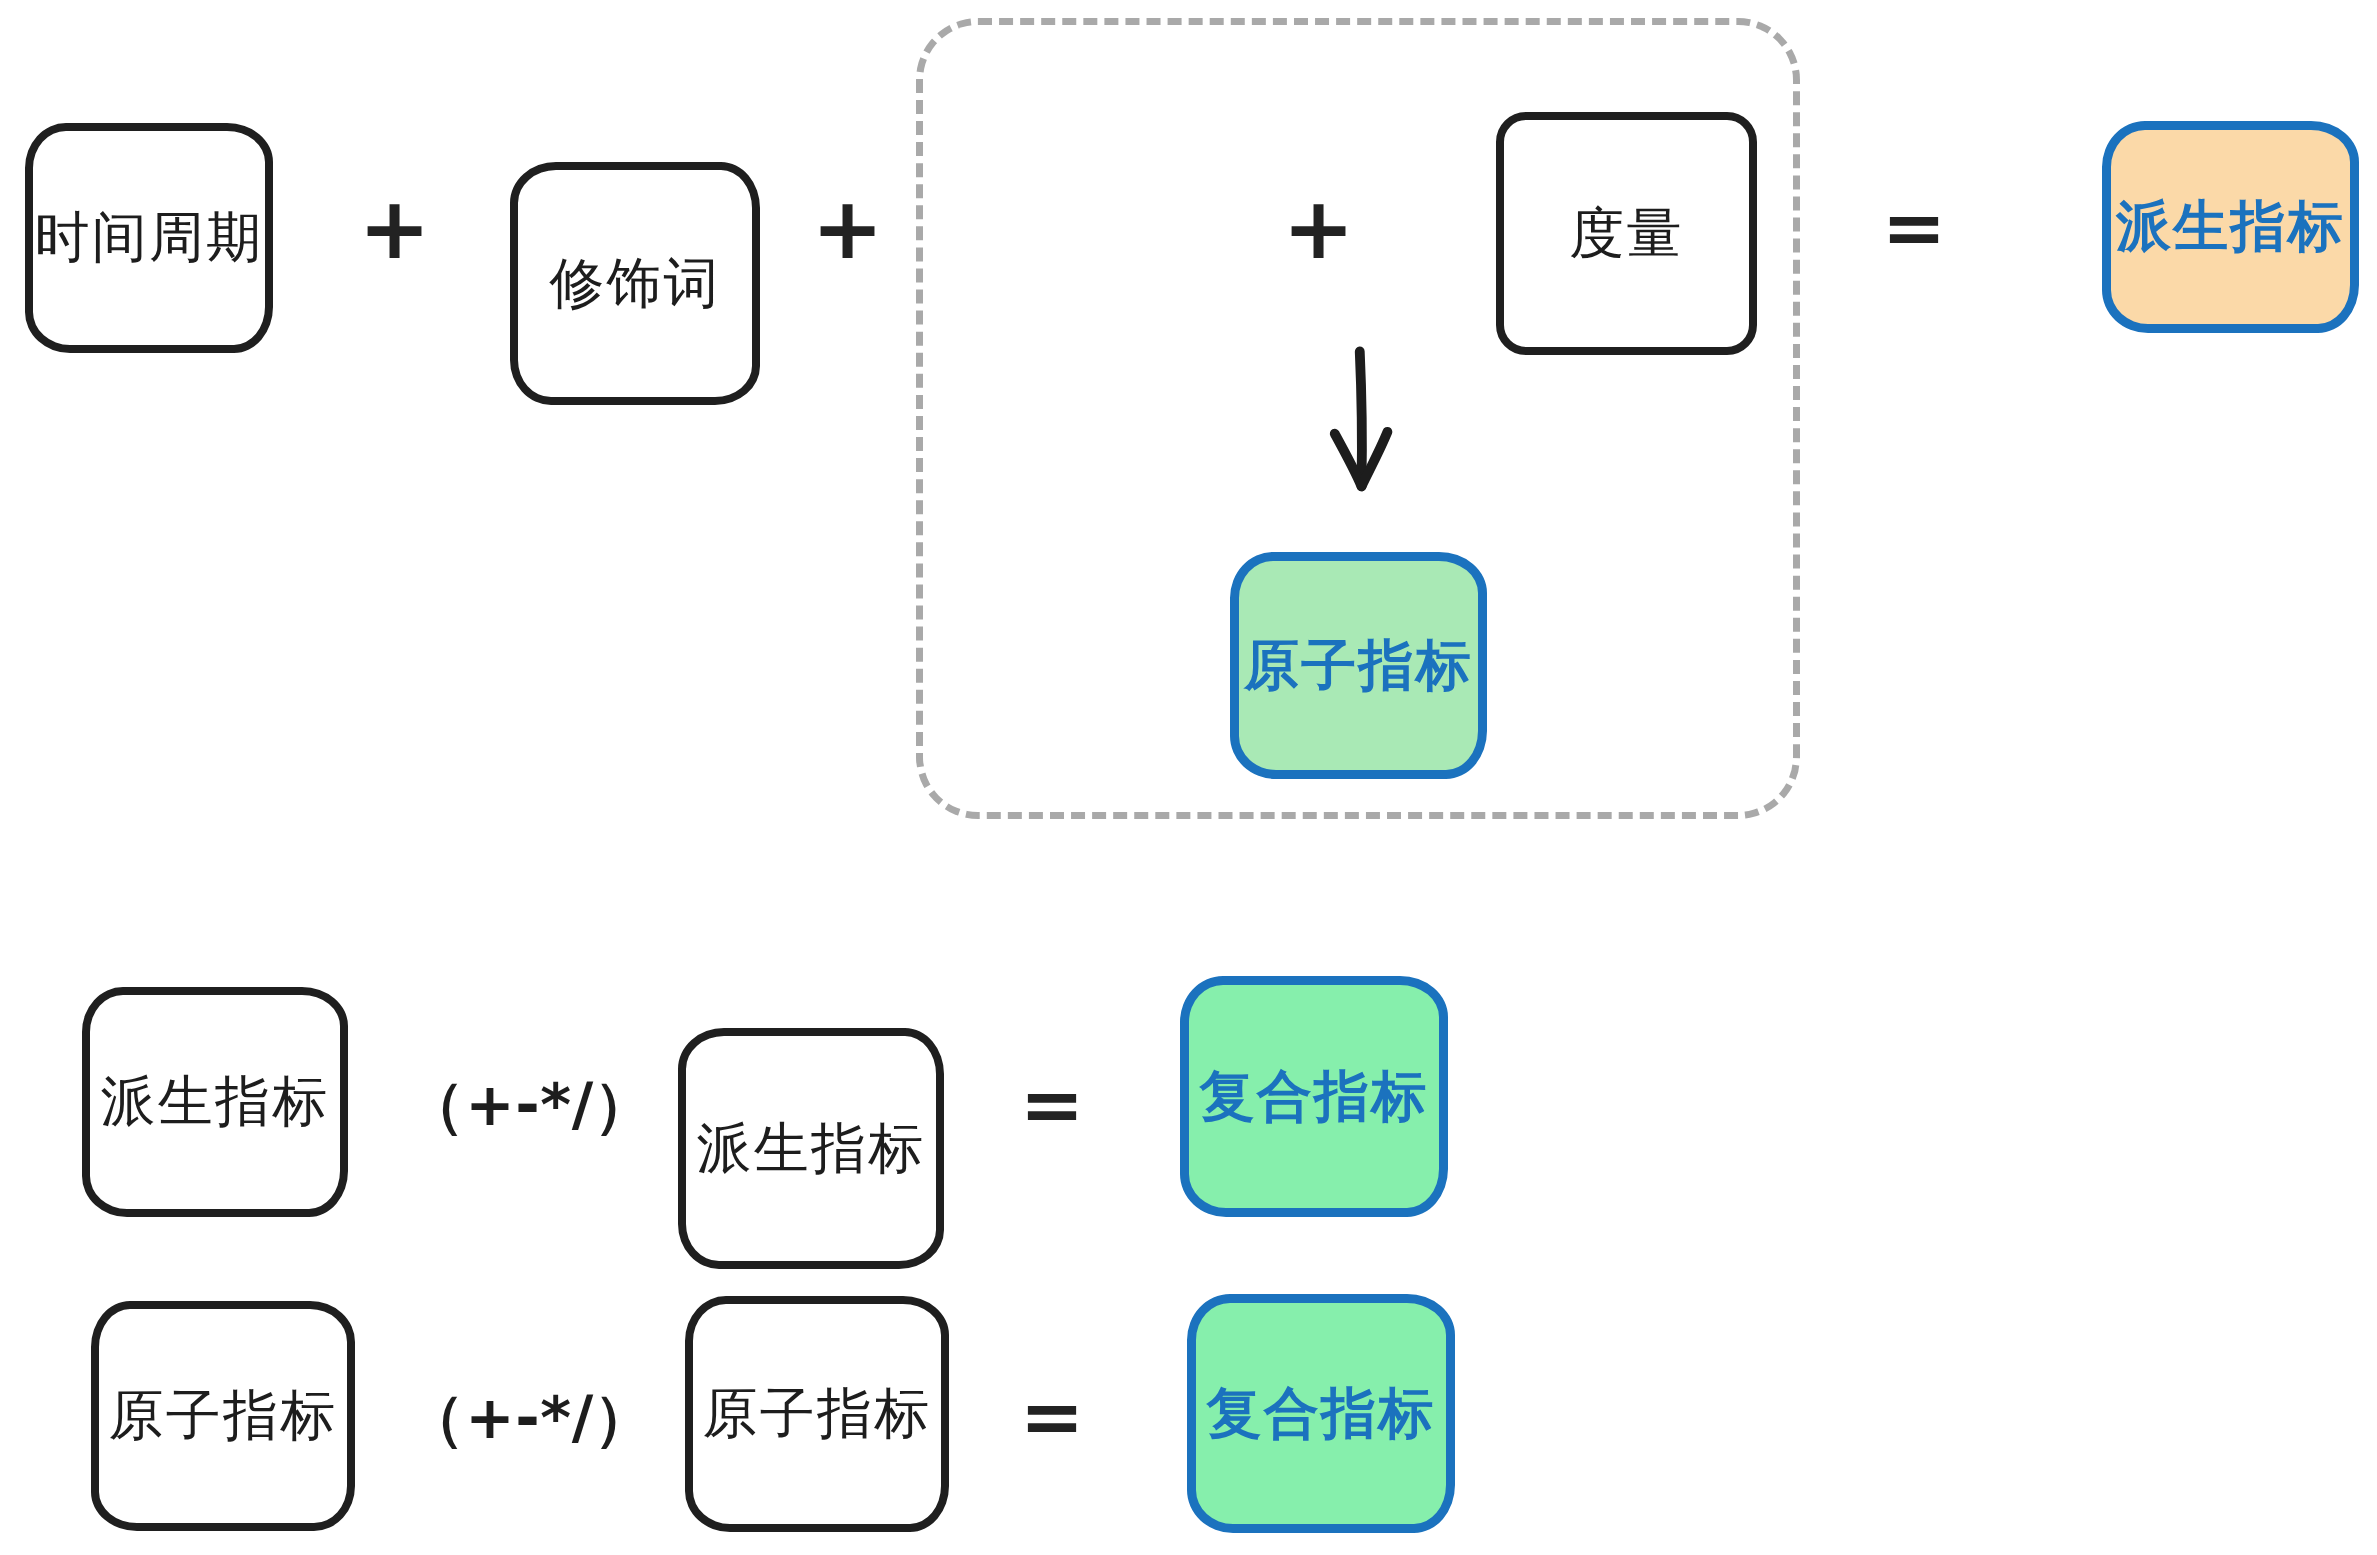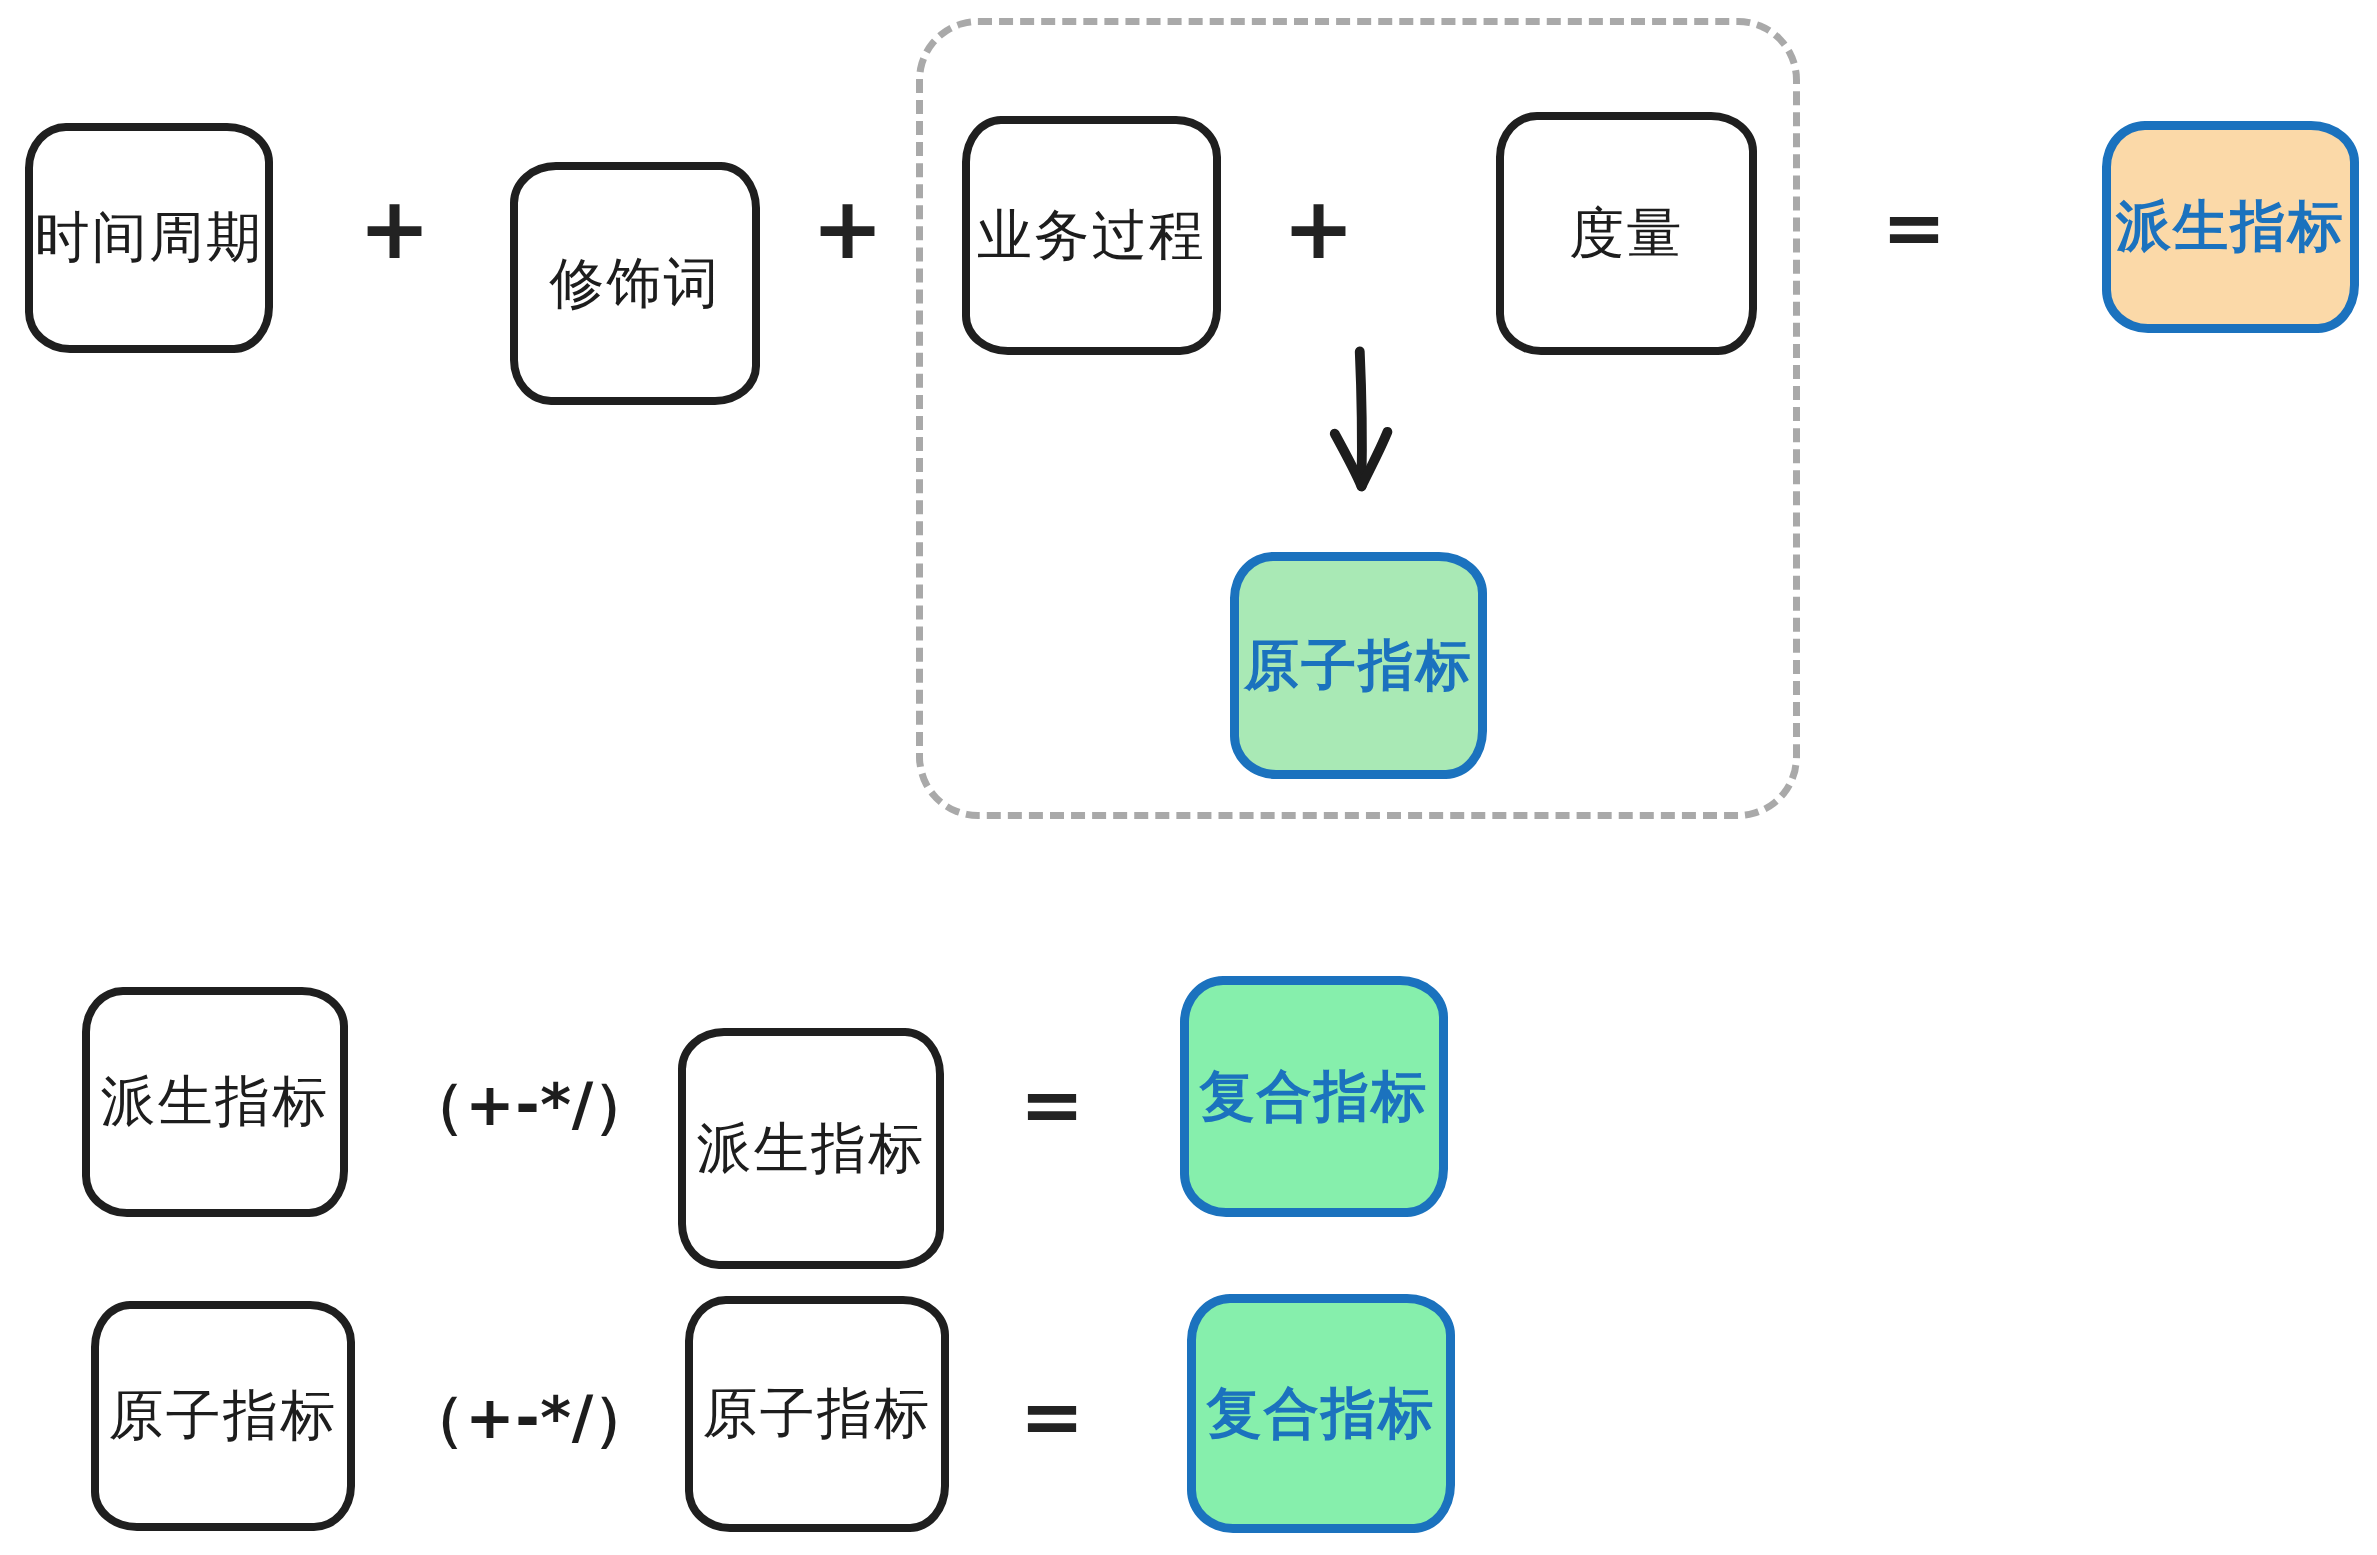--- a/index.html
+++ b/index.html
@@ -108,27 +108,24 @@
   </div>
 
   <div class="op op-plus" style="left:350px; top:170px; width:89px; height:116px;">+</div>
 
   <div class="node box-plain wobble-a" style="left:510px; top:114px; width:250px; height:243px;">
     <span class="node-label">修饰词</span>
   </div>
 
   <div class="op op-plus" style="left:803px; top:170px; width:89px; height:116px;">+</div>
 
-  <div class="node box-plain wobble-b" style="left:962px; top:116px; width:259px; height:239px;">
-    <span class="node-label">业务过程</span>
-  </div>
 
   <div class="op op-plus" style="left:1274px; top:170px; width:89px; height:116px;">+</div>
 
-  <div class="node box-plain" style="left:1496px; top:112px; width:261px; height:243px;">
+  <div class="node box-plain" style="left:1496px; top:112px; width:261px; height:243px;border-radius:30px;">
     <span class="node-label">度量</span>
   </div>
 
   <div class="op op-eq" style="left:1865px; top:178px; width:98px; height:98px;">=</div>
 
   <div class="node box-fill fill-peach" style="left:2102px; top:121px; width:257px; height:212px;">
     <span class="node-label">派生指标</span>
   </div>
 
   <svg class="arrow-svg" style="left:1299px; top:346px;" width="134" height="161" viewBox="0 0 150 180">

